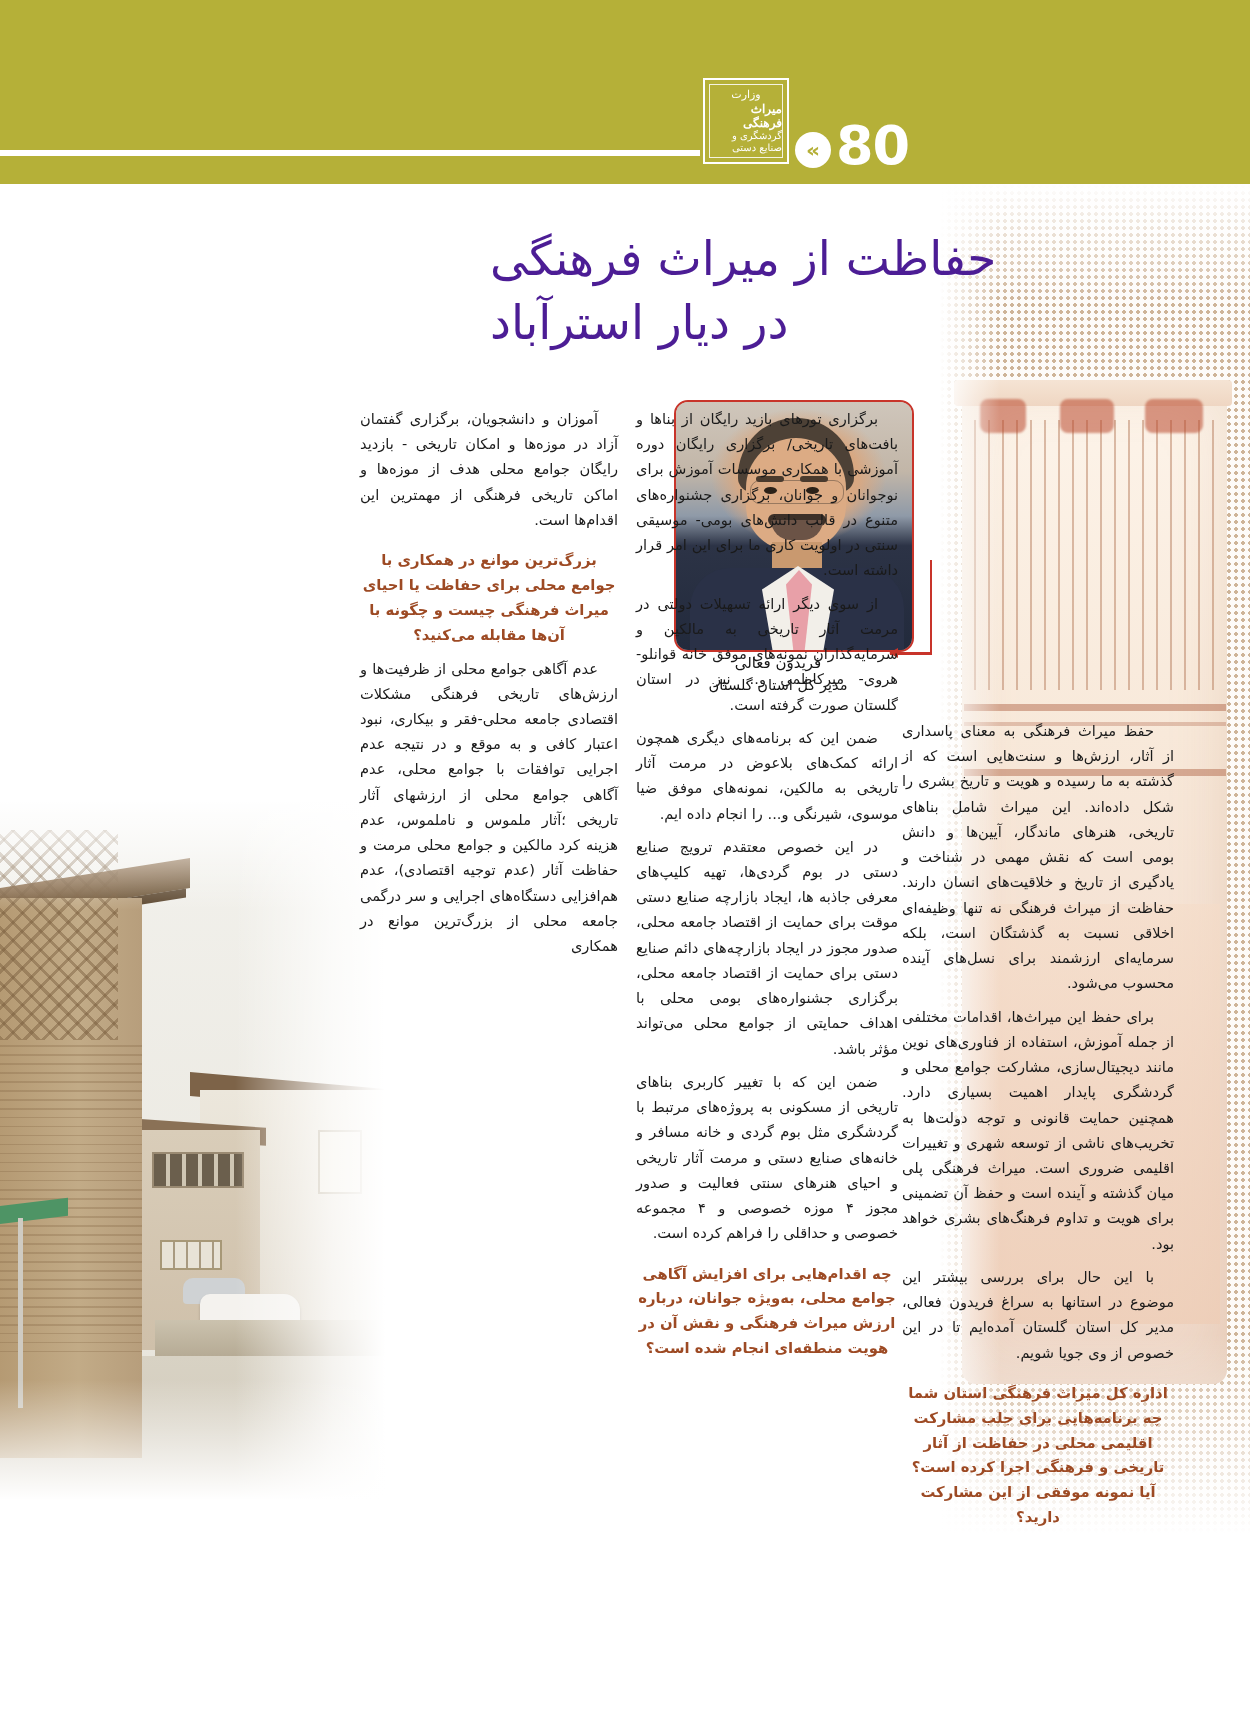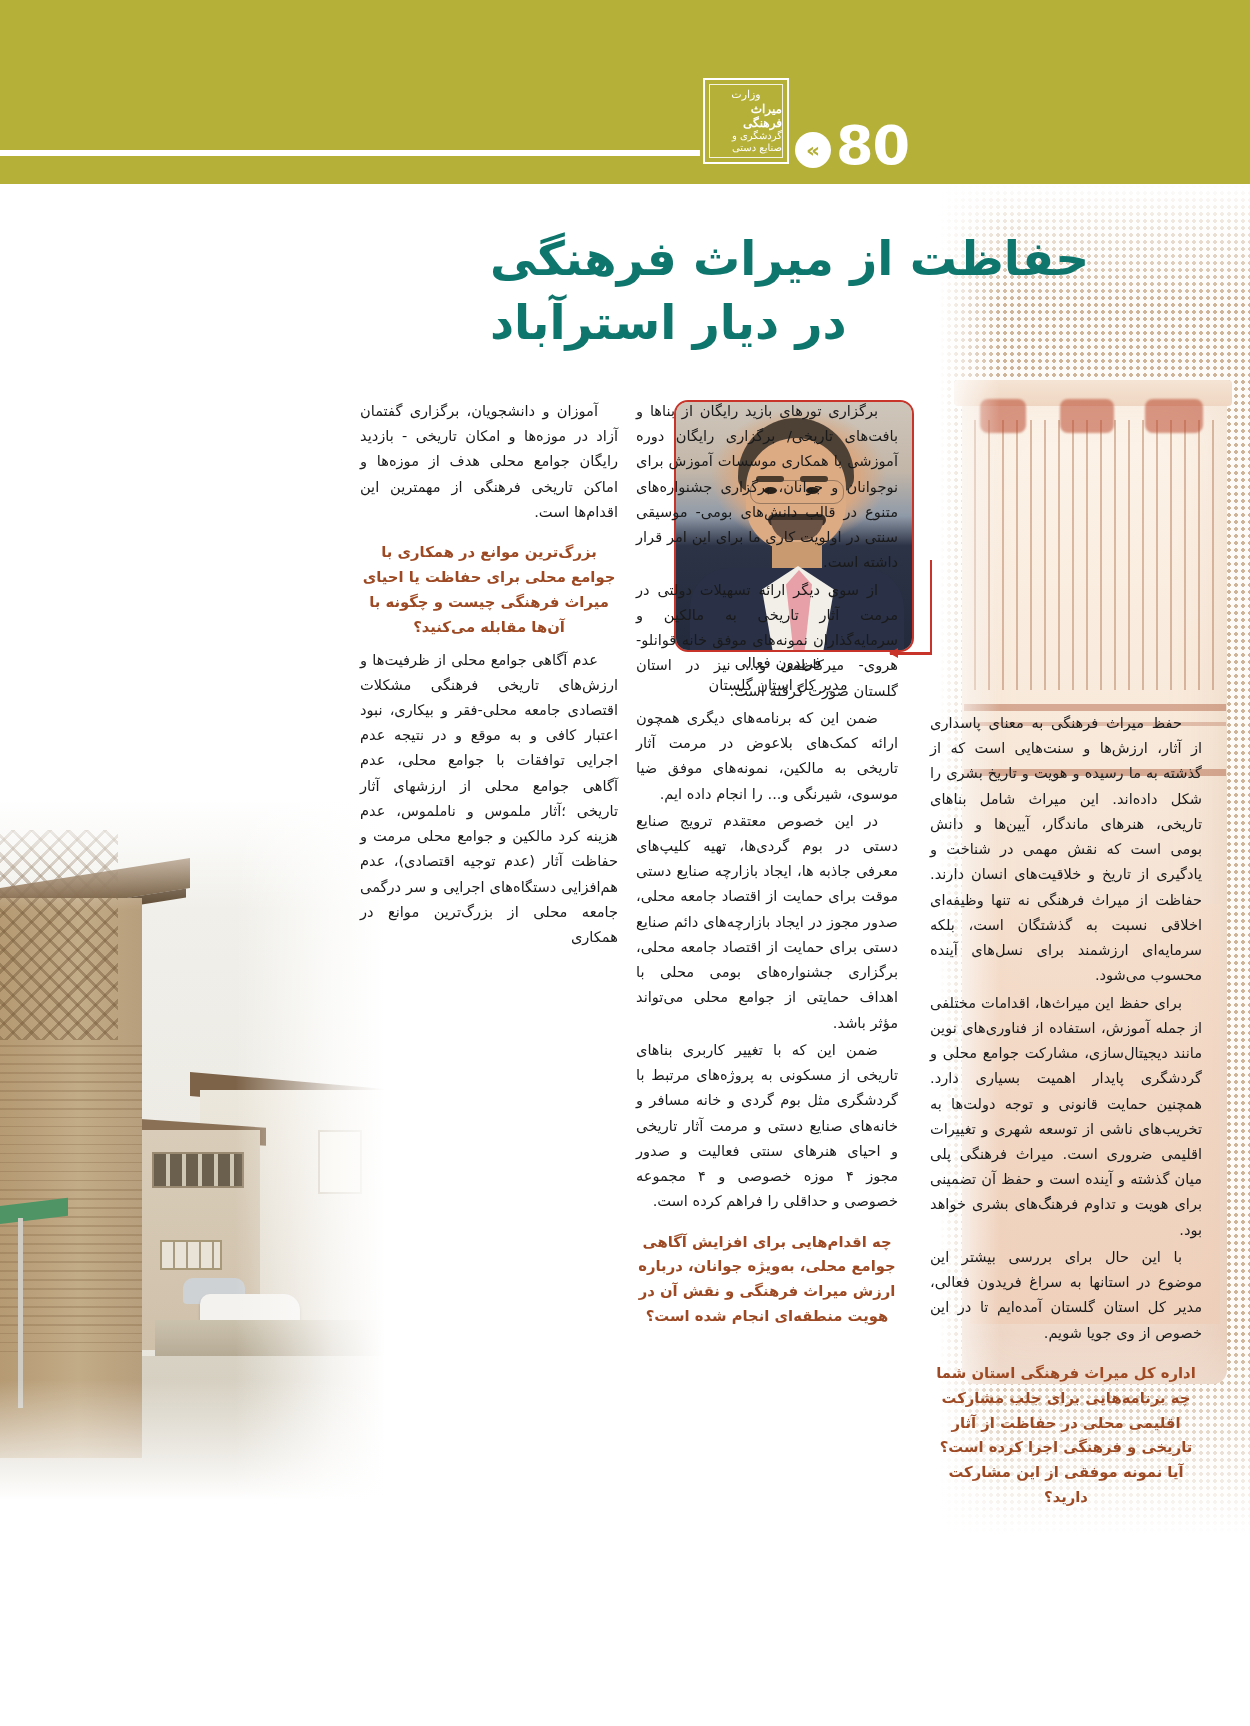--- a/index.html
+++ b/index.html
@@ -117,43 +117,43 @@
     position:absolute;left:0;top:0;width:60px;height:100%;
     background:linear-gradient(90deg,#ffffff 0%,rgba(255,255,255,0) 100%);
   }
 
   
   .title-wrap{
     position:absolute;right:60px;top:228px;width:700px;
     text-align:left;direction:rtl;
   }
   .title-l1,.title-l2{
-    font-size:47px;font-weight:bold;color:#0f766e;line-height:1.32;
+    font-size:47px;font-weight:normal;color:#4c1d95;line-height:1.32;
     letter-spacing:-.5px;
   }
   .title-l2{margin-top:2px;}
 
   
   .col{
     position:absolute;direction:rtl;text-align:justify;
     color:#1a1a1a;
   }
   .col p{
-    margin:0 0 2px 0;
+    margin:8px 0 2px 0;
     font-size:14.6px;line-height:1.73;
     text-align:justify;
     text-align-last:right;
   }
   .q{
     color:#9d4a24;font-weight:bold;font-size:14.8px;line-height:1.68;
     margin:16px 0 7px 0;text-align:center;
   }
   .indent{text-indent:20px;}
 
-  #col-right{right:48px;top:710px;width:272px;}
+  #col-right{right:76px;top:710px;width:272px;}
   #col-mid{right:352px;top:398px;width:262px;}
   #col-left{right:632px;top:398px;width:258px;}
 
   
   .portrait-frame{
     position:absolute;right:336px;top:400px;width:240px;height:252px;
     border:2.5px solid #c8342a;
     border-radius:14px;
     box-sizing:border-box;
     overflow:hidden;

